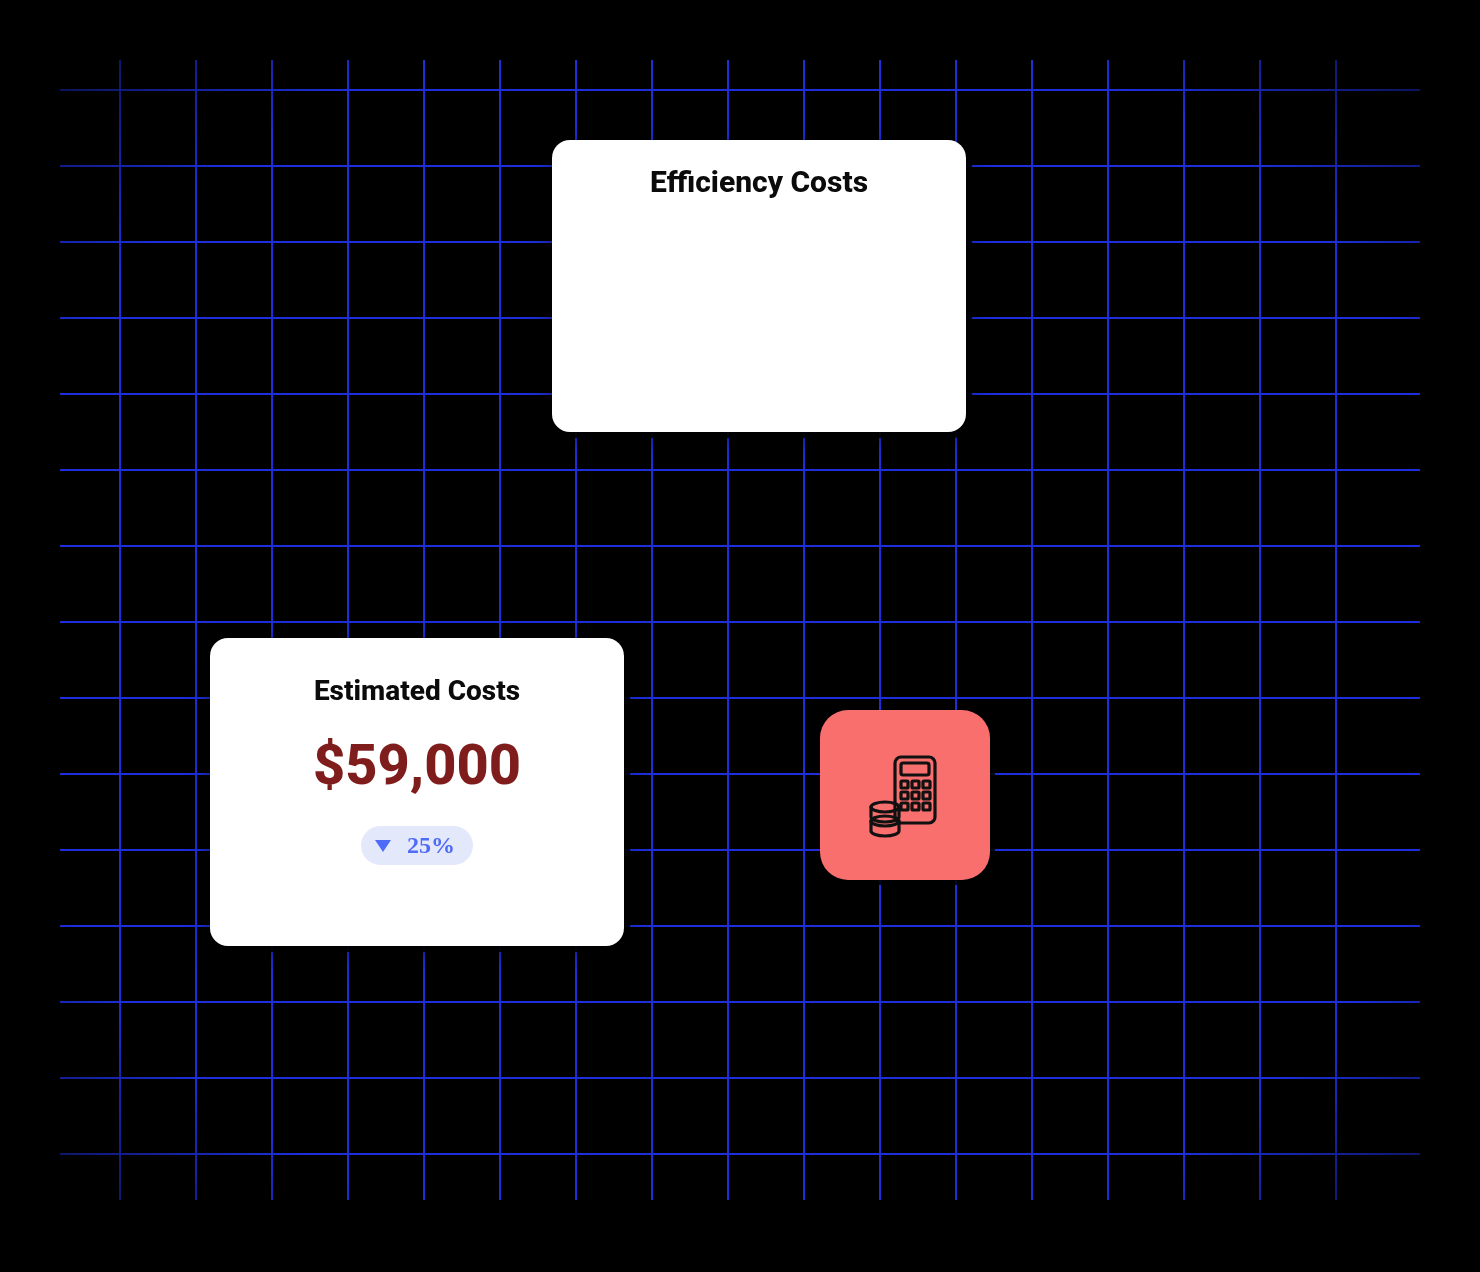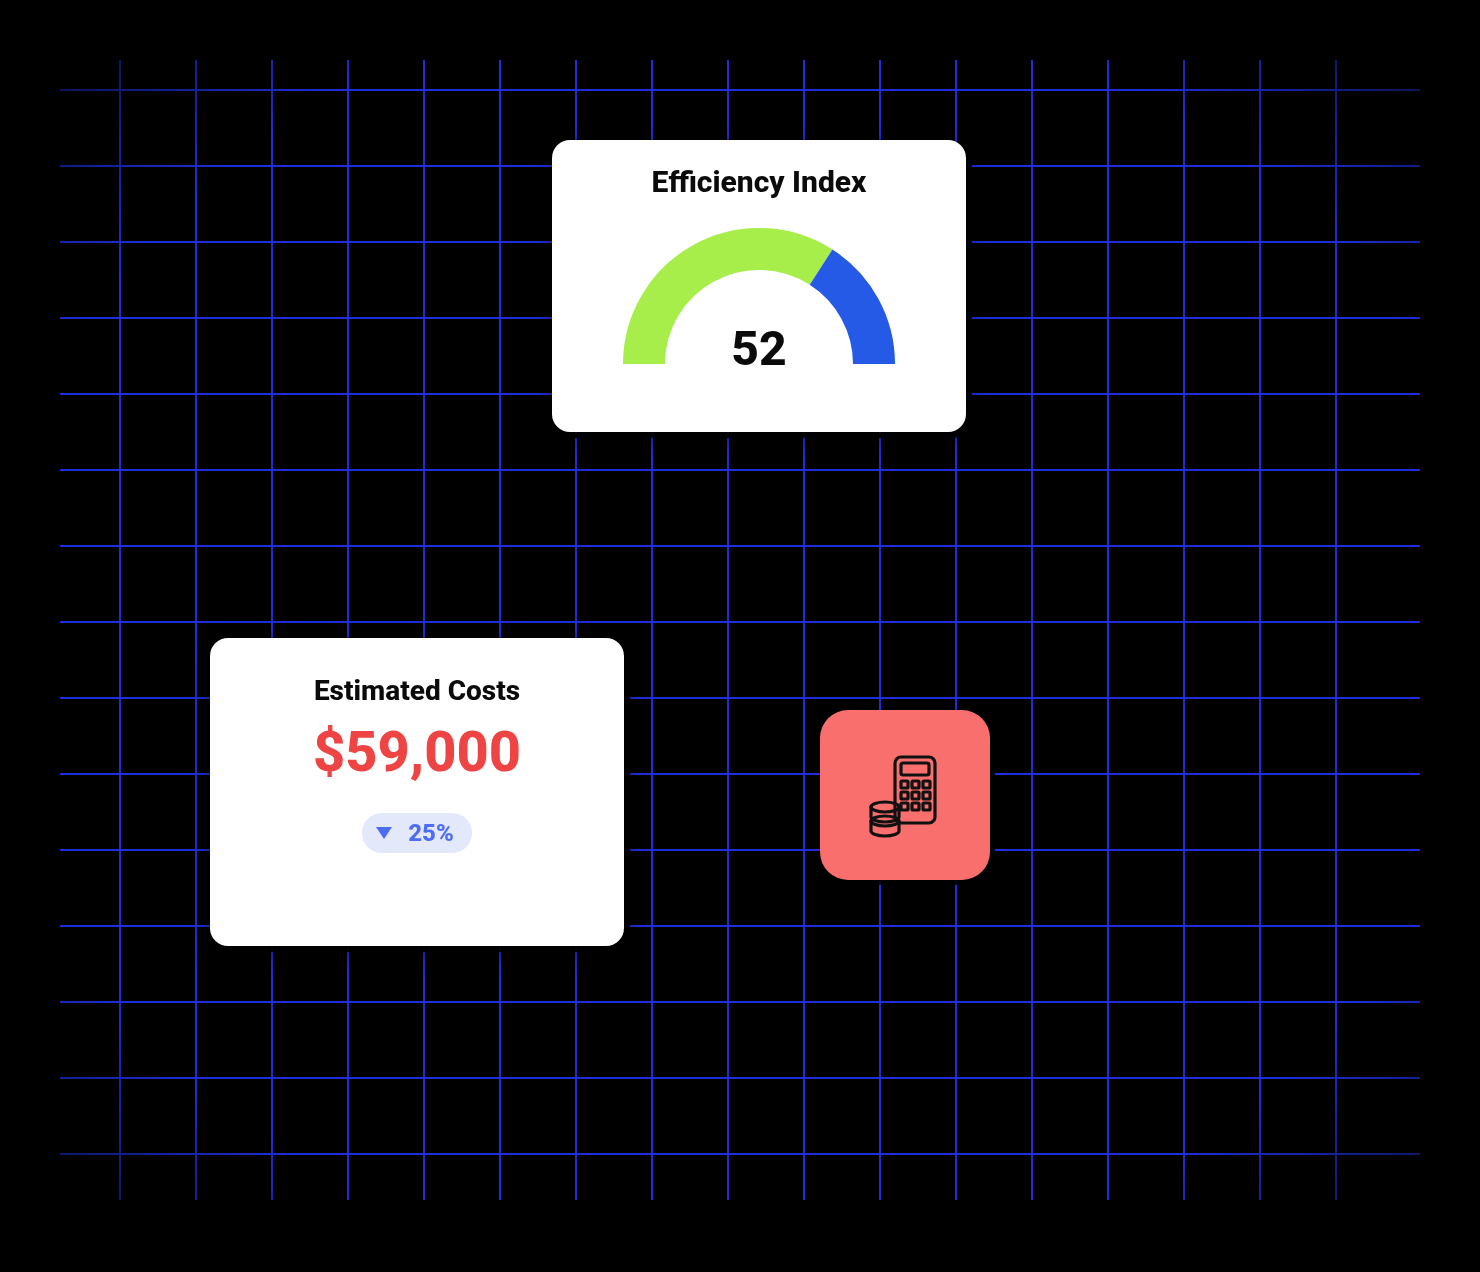--- a/index.html
+++ b/index.html
@@ -64,34 +64,35 @@
     padding: 36px 20px 24px;
   }
   .card-costs .title {
     font-size: 28px;
     font-weight: 800;
     color: #0b0b0b;
   }
   .card-costs .amount {
     font-size: 56px;
     font-weight: 800;
-    color: #ef4444;
-    margin-top: 12px;
+    color: #7f1d1d;
+    margin-top: 25px;
   }
   .trend-pill {
     margin-top: 28px;
     display: inline-flex;
     align-items: center;
     gap: 16px;
     background: #e3e8fb;
     color: #4f6cf7;
     font-weight: 800;
     font-size: 24px;
     padding: 6px 18px 6px 14px;
     border-radius: 999px;
+    font-family: Liberation Serif, serif;
   }
   .trend-pill .tri {
     width: 0; height: 0;
     border-left: 8px solid transparent;
     border-right: 8px solid transparent;
     border-top: 12px solid #4f6cf7;
   }
   .icon-tile {
     position: absolute;
     left: 820px;
@@ -152,29 +153,21 @@
   <defs>
     <radialGradient id="fade" cx="50%" cy="50%" r="72%">
       <stop offset="70%" stop-color="#000" stop-opacity="0"></stop>
       <stop offset="100%" stop-color="#000" stop-opacity="1"></stop>
     </radialGradient>
   </defs>
   <rect x="0" y="0" width="1480" height="1272" fill="url(#fade)"></rect>
 </svg>
 
 <div class="card card-efficiency">
-  <div class="title">Efficiency Index</div>
-  <div class="gauge-wrap">
-    <svg width="300" height="170" viewBox="0 0 300 170">
-
-      <path d="M 35 155 A 115 115 0 0 1 212.08 58.17" stroke="#a8ee4b" stroke-width="42" fill="none"></path>
-      <path d="M 212.08 58.17 A 115 115 0 0 1 265 155" stroke="#245ae6" stroke-width="42" fill="none"></path>
-    </svg>
-    <div class="gauge-value">52</div>
-  </div>
+  <div class="title">Efficiency Costs</div>
 </div>
 
 <div class="card card-costs">
   <div class="title">Estimated Costs</div>
   <div class="amount">$59,000</div>
   <div class="trend-pill">
     <span class="tri"></span>
     <span>25%</span>
   </div>
 </div>

